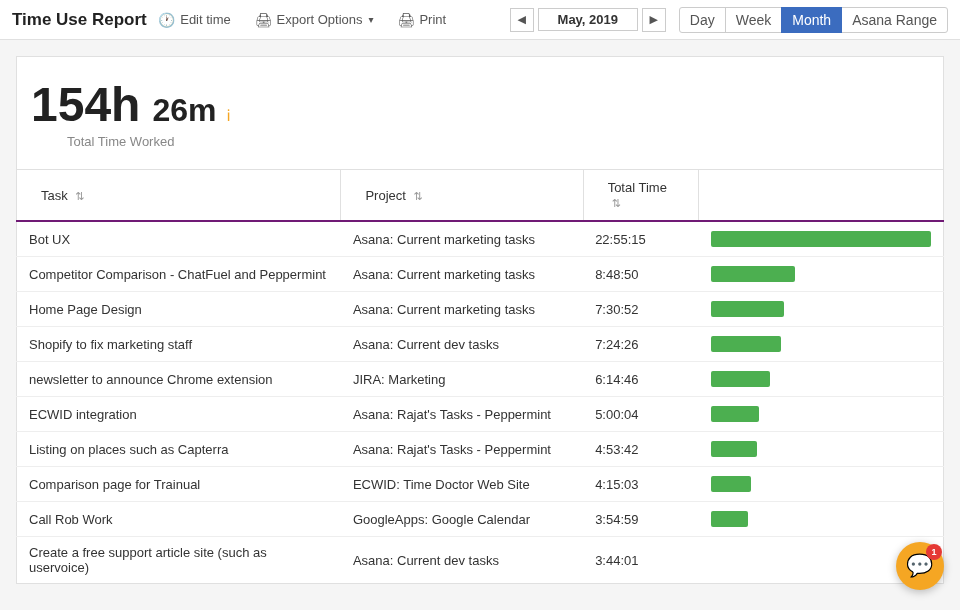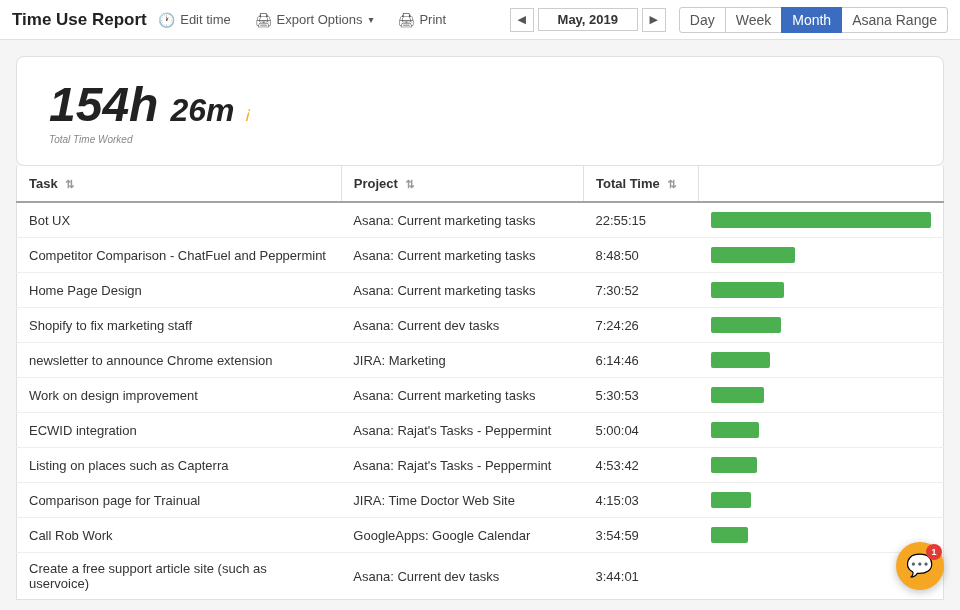--- a/index.html
+++ b/index.html
@@ -98,24 +98,23 @@
 
     
     #main {
       padding: 16px;
     }
 
     
     .summary-card {
       background: #fff;
       border: 1px solid #e0e0e0;
-      border-radius: 8px;
-      padding: 20px 32px;
+      border-radius: 0;
+      padding: 20px 14px;
       margin-bottom: 0;
-      font-style: italic;
     }
     .summary-time {
       display: flex;
       align-items: baseline;
       gap: 4px;
     }
     .summary-hours {
       font-size: 48px;
       font-weight: 700;
       color: #222;
@@ -126,40 +125,41 @@
       color: #222;
       margin-left: 8px;
     }
     .info-icon {
       color: #f5a623;
       font-size: 16px;
       margin-left: 6px;
       cursor: pointer;
     }
     .summary-label {
-      font-size: 10px;
+      font-size: 13px;
       color: #888;
       margin-top: 2px;
+      margin-left: 36px;
     }
 
     
     .data-table {
       width: 100%;
       border-collapse: collapse;
       background: #fff;
       border: 1px solid #e0e0e0;
       border-top: none;
     }
     .data-table th {
       text-align: left;
-      padding: 10px 12px;
-      background: #fff;
-      border-bottom: 2px solid #a3a3a3;
+      padding: 10px 24px;
+      background: #fff;
+      border-bottom: 2px solid #701a75;
       border-right: 1px solid #e0e0e0;
-      font-weight: 700;
+      font-weight: 400;
       font-size: 13px;
       color: #333;
       cursor: pointer;
       user-select: none;
     }
     .data-table th .sort-icon {
       margin-left: 4px;
       color: #999;
       font-size: 11px;
     }
@@ -328,30 +328,20 @@
       <td class="col-task">newsletter to announce Chrome extension</td>
       <td class="col-project">JIRA: Marketing</td>
       <td class="col-time">6:14:46</td>
       <td class="col-bar">
         <div class="bar-container">
           <div class="bar" style="width:59px"></div>
         </div>
       </td>
     </tr>
         <tr>
-      <td class="col-task">Work on design improvement</td>
-      <td class="col-project">Asana: Current marketing tasks</td>
-      <td class="col-time">5:30:53</td>
-      <td class="col-bar">
-        <div class="bar-container">
-          <div class="bar" style="width:53px"></div>
-        </div>
-      </td>
-    </tr>
-        <tr>
       <td class="col-task">ECWID integration</td>
       <td class="col-project">Asana: Rajat's Tasks - Peppermint</td>
       <td class="col-time">5:00:04</td>
       <td class="col-bar">
         <div class="bar-container">
           <div class="bar" style="width:48px"></div>
         </div>
       </td>
     </tr>
         <tr>
@@ -359,21 +349,21 @@
       <td class="col-project">Asana: Rajat's Tasks - Peppermint</td>
       <td class="col-time">4:53:42</td>
       <td class="col-bar">
         <div class="bar-container">
           <div class="bar" style="width:46px"></div>
         </div>
       </td>
     </tr>
         <tr>
       <td class="col-task">Comparison page for Trainual</td>
-      <td class="col-project">JIRA: Time Doctor Web Site</td>
+      <td class="col-project">ECWID: Time Doctor Web Site</td>
       <td class="col-time">4:15:03</td>
       <td class="col-bar">
         <div class="bar-container">
           <div class="bar" style="width:40px"></div>
         </div>
       </td>
     </tr>
         <tr>
       <td class="col-task">Call Rob Work</td>
       <td class="col-project">GoogleApps: Google Calendar</td>

